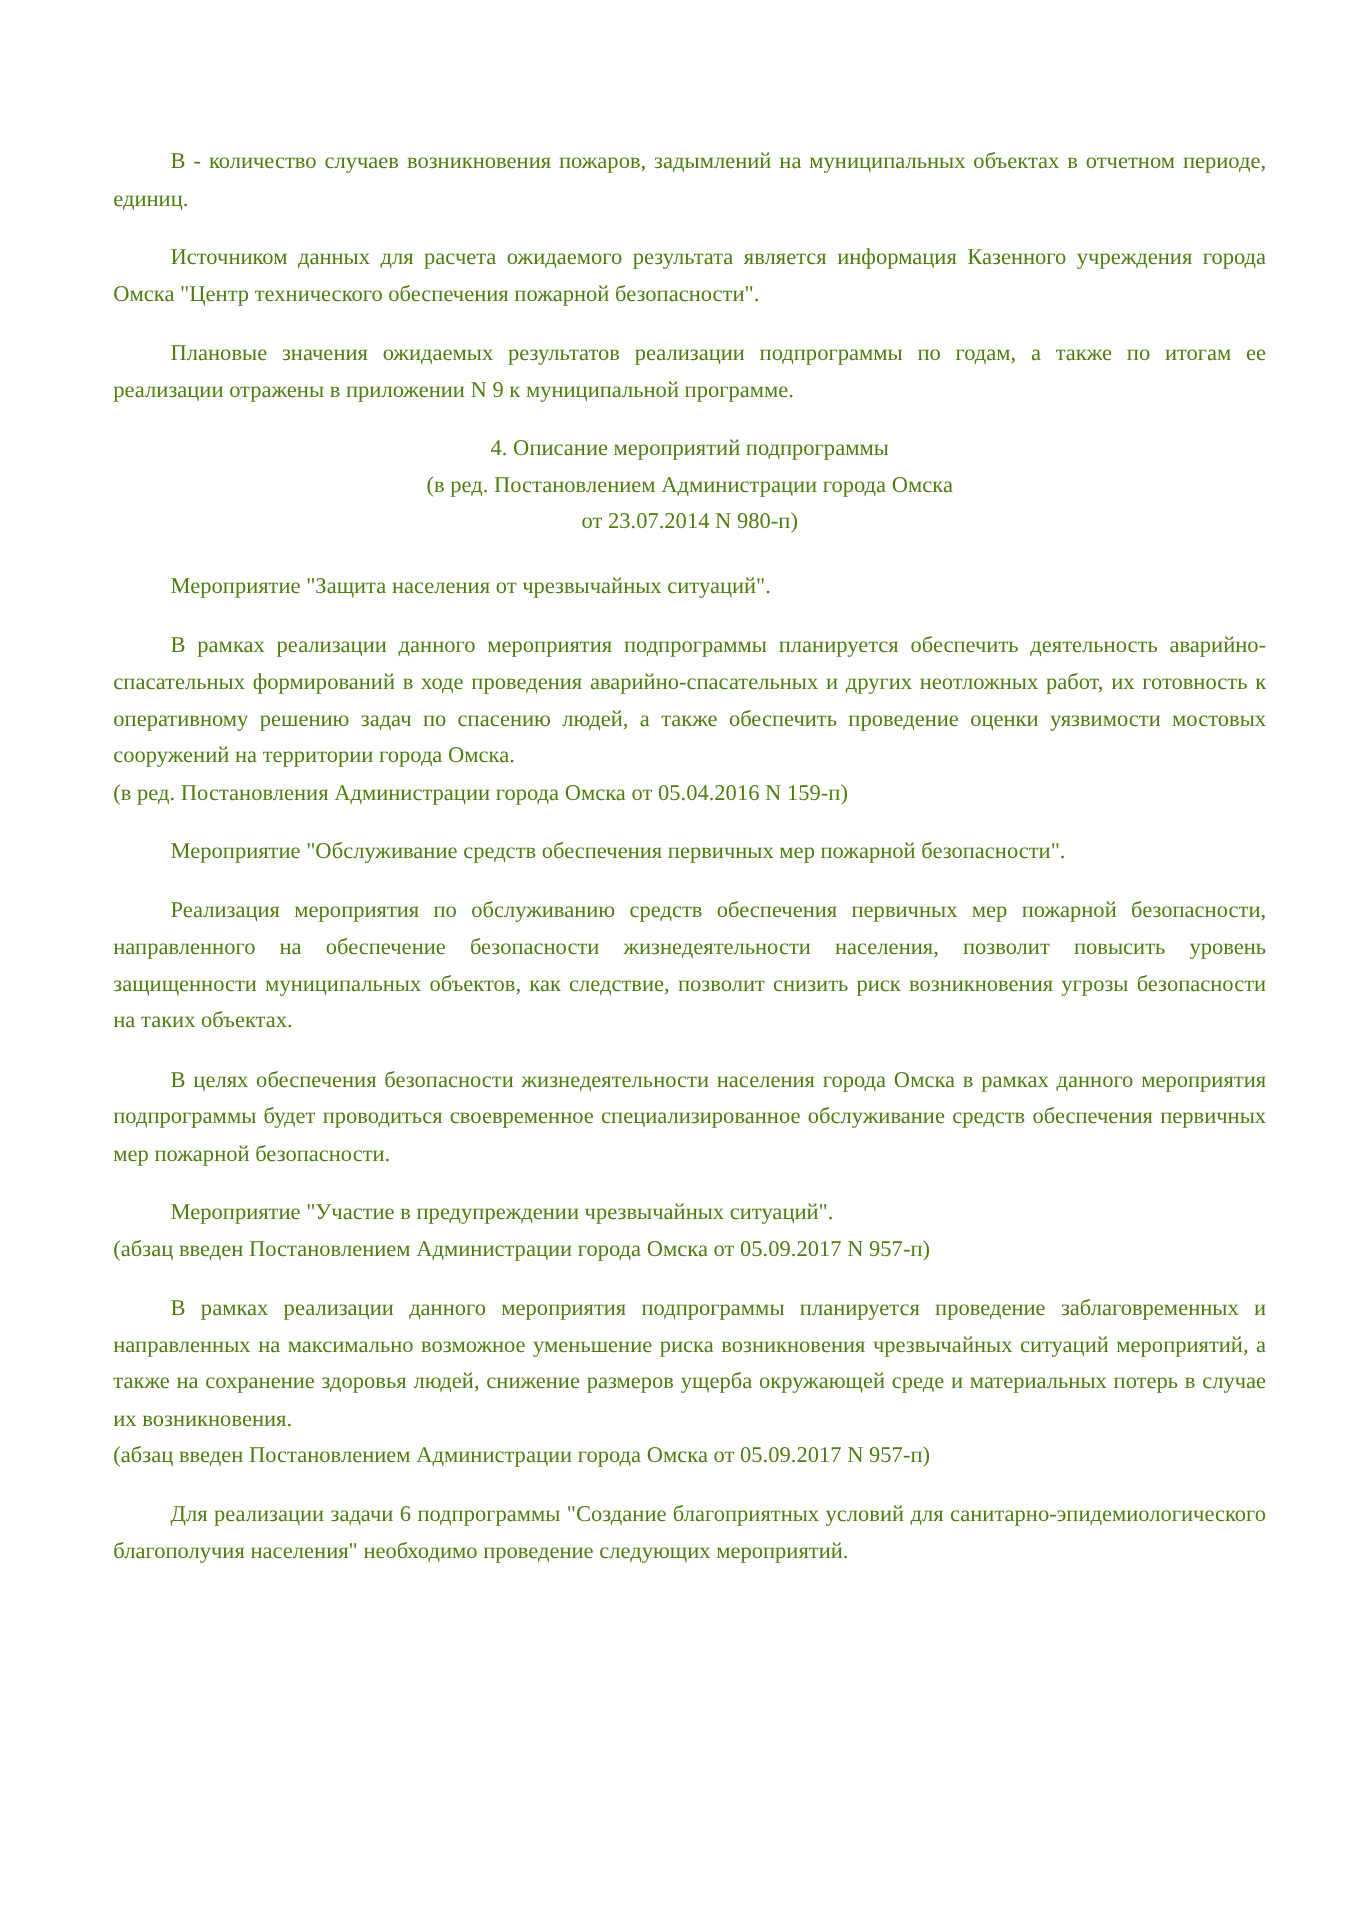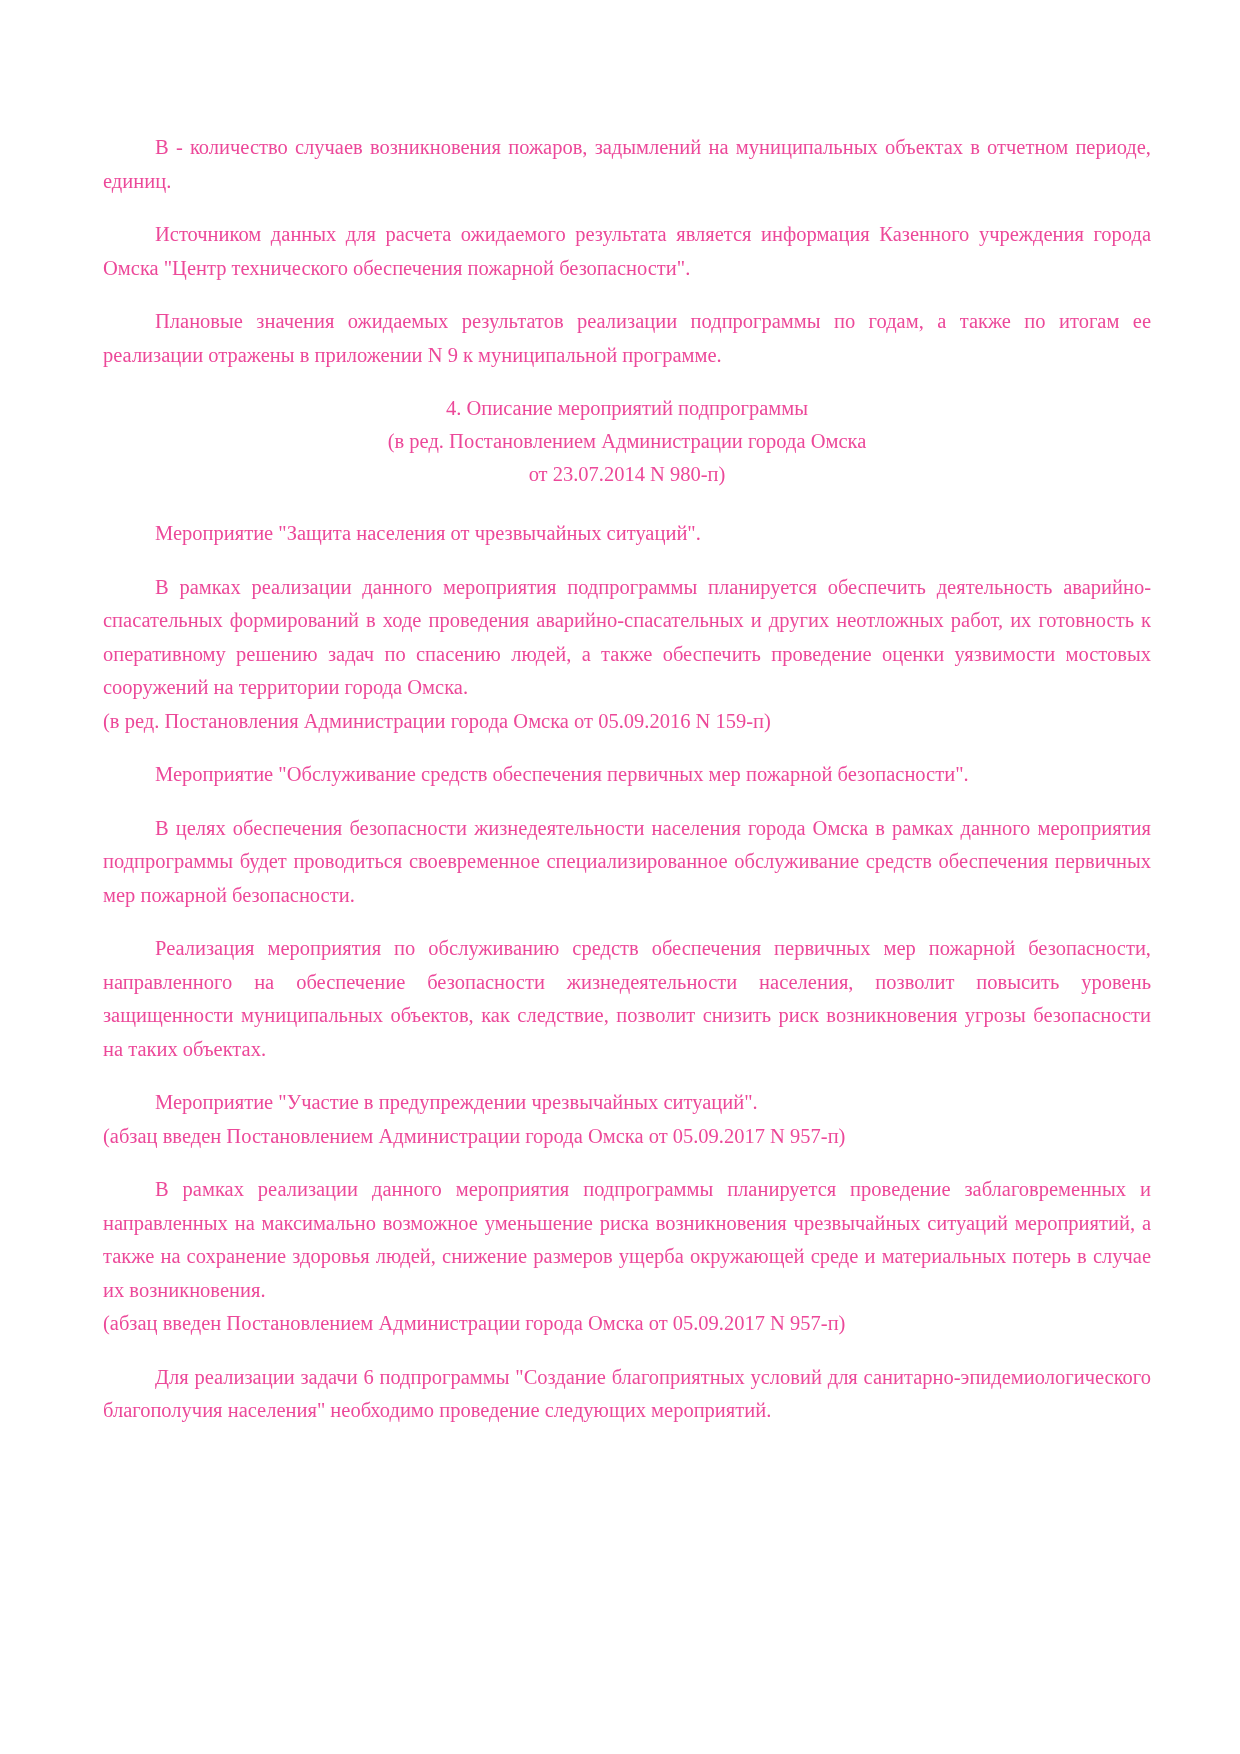--- a/index.html
+++ b/index.html
@@ -20,21 +20,21 @@
   }
 
   .content {
     position: absolute;
     left: 103px;
     top: 131px;
     width: 1048px;
     font-family: "Liberation Serif", "DejaVu Serif", serif;
     font-size: 20.5px;
     line-height: 33.5px;
-    color: #ec4899;
+    color: #4d7c0f;
     text-align: justify;
     text-justify: inter-word;
     -webkit-font-smoothing: antialiased;
   }
 
   p {
     margin: 0;
   }
 
   .para {
@@ -96,27 +96,27 @@
       <p class="heading-line">4. Описание мероприятий подпрограммы</p>
       <p class="subheading-line">(в ред. Постановлением Администрации города Омска</p>
       <p class="subheading-line">от 23.07.2014 N 980-п)</p>
     </div>
 
 
     <p class="para">Мероприятие "Защита населения от чрезвычайных ситуаций".</p>
 
     <p class="para-tight">В рамках реализации данного мероприятия подпрограммы планируется обеспечить деятельность аварийно-спасательных формирований в ходе проведения аварийно-спасательных и других неотложных работ, их готовность к оперативному решению задач по спасению людей, а также обеспечить проведение оценки уязвимости мостовых сооружений на территории города Омска.</p>
 
-    <p class="note">(в ред. Постановления Администрации города Омска от 05.09.2016 N 159-п)</p>
+    <p class="note">(в ред. Постановления Администрации города Омска от 05.04.2016 N 159-п)</p>
 
     <p class="para">Мероприятие "Обслуживание средств обеспечения первичных мер пожарной безопасности".</p>
 
+    <p class="para">Реализация мероприятия по обслуживанию средств обеспечения первичных мер пожарной безопасности, направленного на обеспечение безопасности жизнедеятельности населения, позволит повысить уровень защищенности муниципальных объектов, как следствие, позволит снизить риск возникновения угрозы безопасности на таких объектах.</p>
+
     <p class="para">В целях обеспечения безопасности жизнедеятельности населения города Омска в рамках данного мероприятия подпрограммы будет проводиться своевременное специализированное обслуживание средств обеспечения первичных мер пожарной безопасности.</p>
-
-    <p class="para">Реализация мероприятия по обслуживанию средств обеспечения первичных мер пожарной безопасности, направленного на обеспечение безопасности жизнедеятельности населения, позволит повысить уровень защищенности муниципальных объектов, как следствие, позволит снизить риск возникновения угрозы безопасности на таких объектах.</p>
 
     <p class="para-tight">Мероприятие "Участие в предупреждении чрезвычайных ситуаций".</p>
 
     <p class="note">(абзац введен Постановлением Администрации города Омска от 05.09.2017 N 957-п)</p>
 
     <p class="para-tight">В рамках реализации данного мероприятия подпрограммы планируется проведение заблаговременных и направленных на максимально возможное уменьшение риска возникновения чрезвычайных ситуаций мероприятий, а также на сохранение здоровья людей, снижение размеров ущерба окружающей среде и материальных потерь в случае их возникновения.</p>
 
     <p class="note">(абзац введен Постановлением Администрации города Омска от 05.09.2017 N 957-п)</p>
 
     <p class="para-last">Для реализации задачи 6 подпрограммы "Создание благоприятных условий для санитарно-эпидемиологического благополучия населения" необходимо проведение следующих мероприятий.</p>

